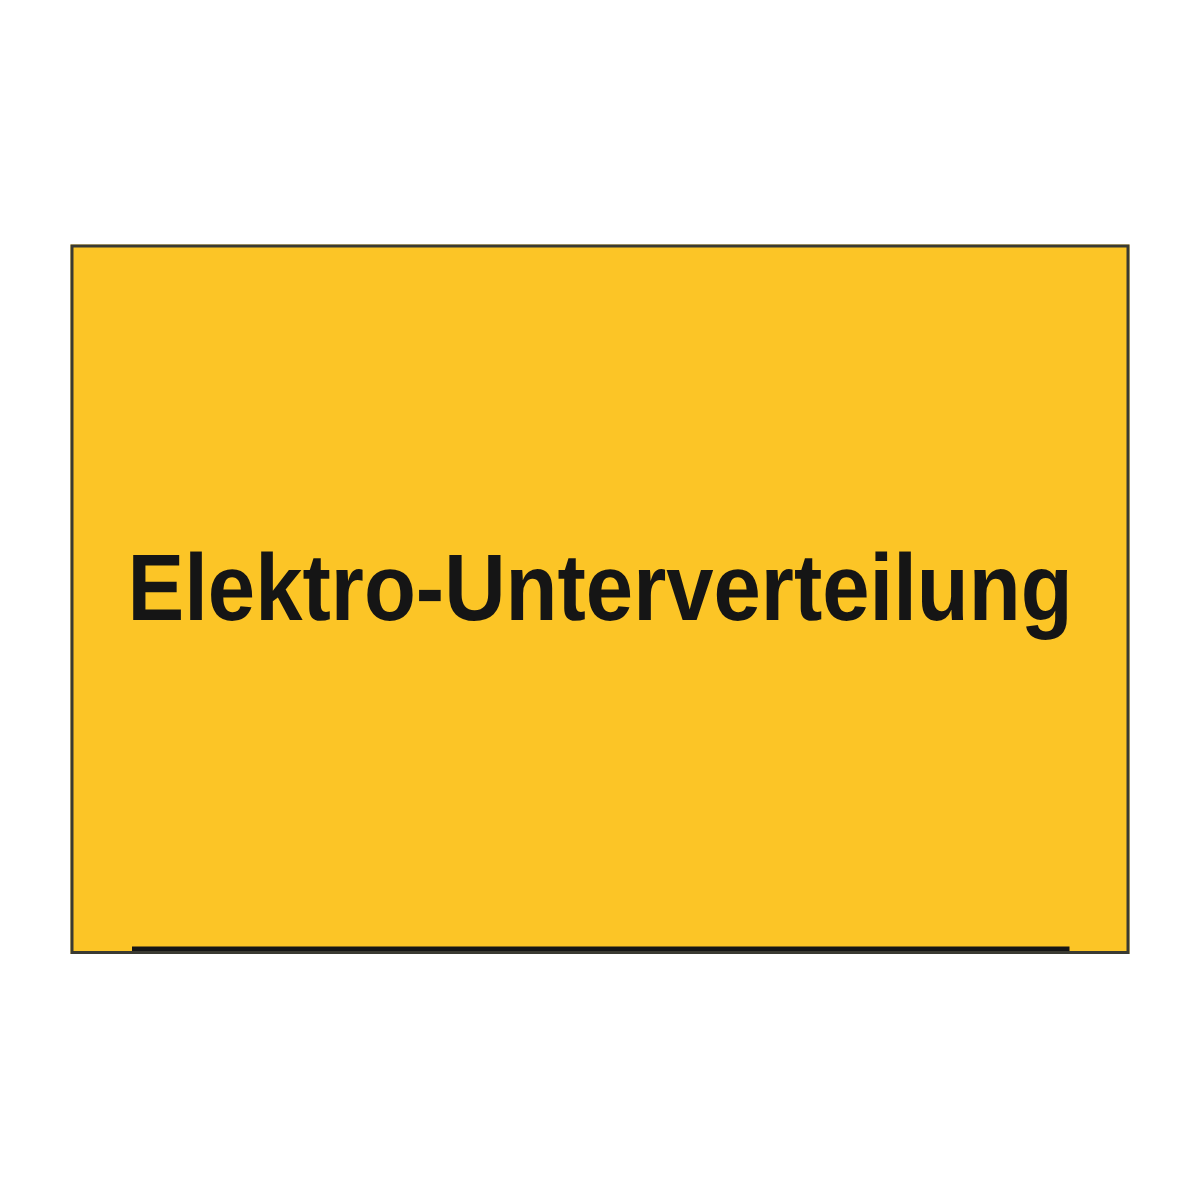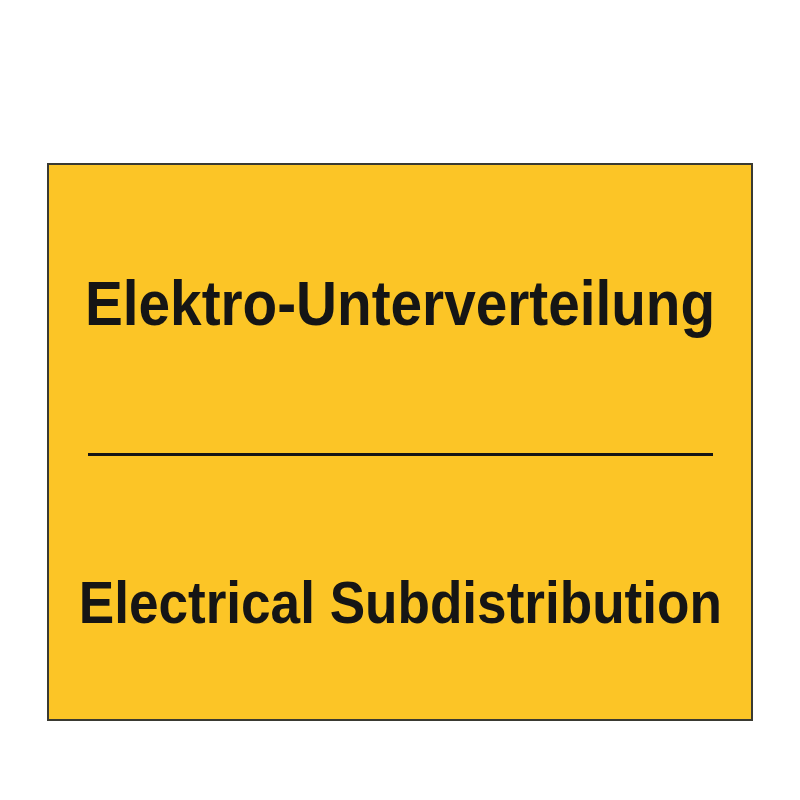--- a/index.html
+++ b/index.html
@@ -12,21 +12,21 @@
     height: 800px;
     background: var(--page-bg, #FFFFFF);
     overflow: hidden;
     font-family: "Liberation Sans", sans-serif;
   }
   .sign {
     position: absolute;
     left: 47px;
     top: 163px;
     width: 706px;
-    height: 558px;
+    height: 473px;
     box-sizing: border-box;
     background: var(--sign-bg, #FCC526);
     border: 2px solid var(--sign-border, #3A3A32);
     display: flex;
     flex-direction: column;
     align-items: center;
     gap: 36px;
   }
   .text-row {
     flex: 1 1 auto;
@@ -68,17 +68,14 @@
 </style>
 </head>
 <body>
 
 <div class="canvas">
   <div class="sign">
     <div class="text-row top">
       <span class="sign-text de">Elektro-Unterverteilung</span>
     </div>
     <div class="divider"></div>
-    <div class="text-row bottom">
-      <span class="sign-text en">Electrical Subdistribution</span>
-    </div>
   </div>
 </div>
 
 </body></html>

